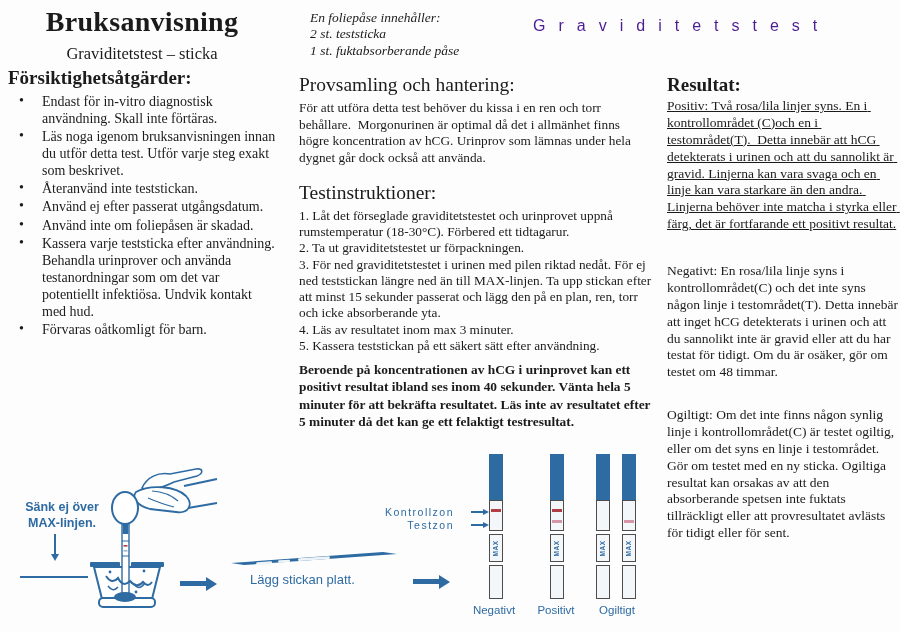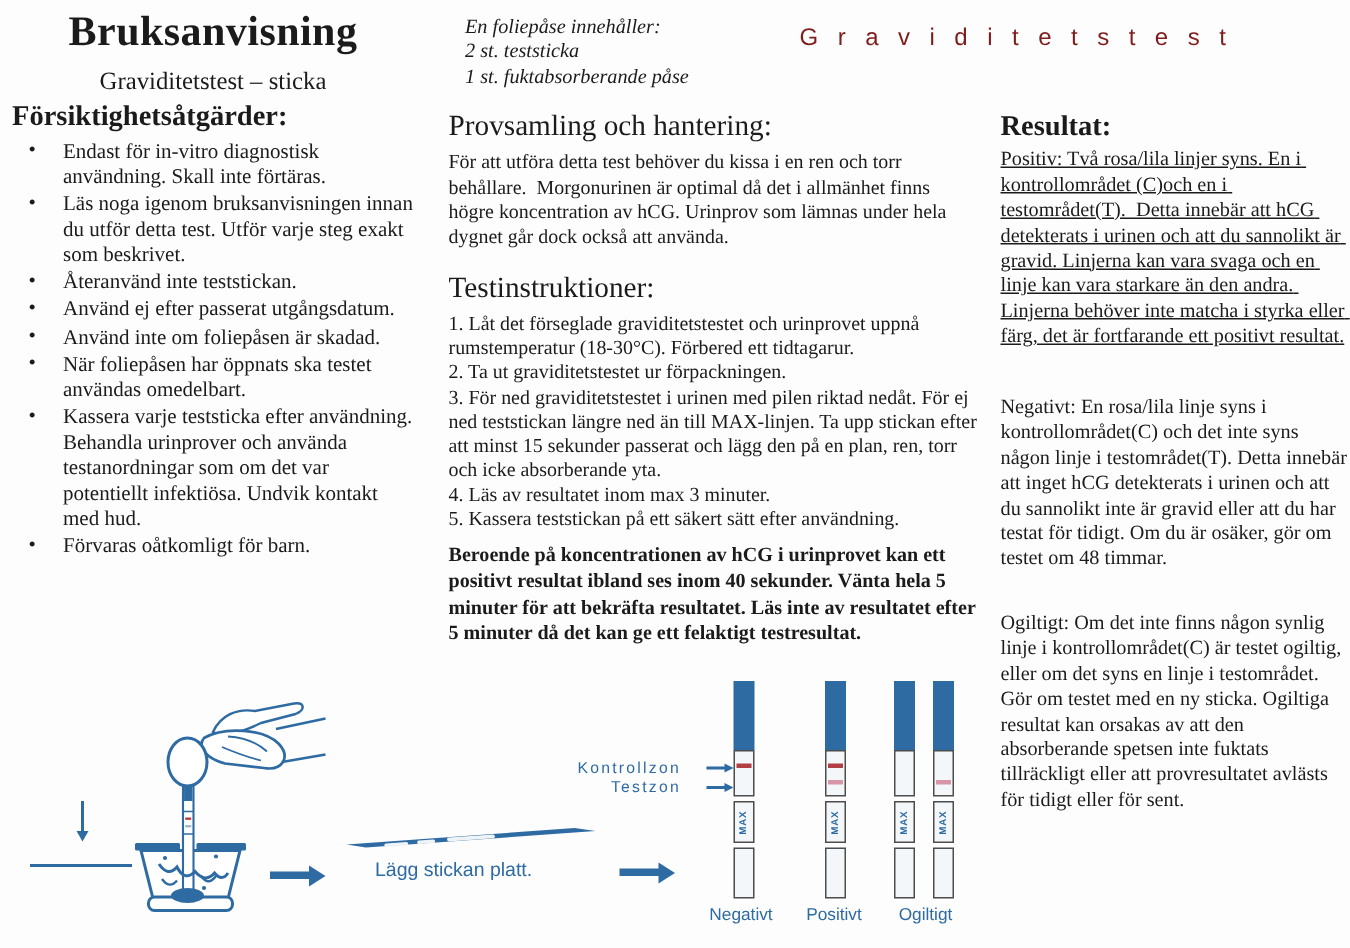--- a/index.html
+++ b/index.html
@@ -25,21 +25,21 @@
   .samp-heading { left:299px; top:74px; }
   .samp-body { left:299px; top:100px; width:350px; font-size:13.3px; line-height:1.25;
     white-space:pre-wrap; }
   .instr-heading { left:299px; top:182px; }
   .steps { left:299px; top:208px; width:354px; font-size:13.3px; line-height:1.22; }
   .warning { left:299px; top:361px; width:354px; font-size:13.4px; font-weight:bold;
     line-height:1.3; white-space:pre-wrap; }
 
   
   .brand { left:533px; top:17px; width:366px; font-family:"Liberation Sans", sans-serif;
-    font-size:16px; color:#7f1d1d; letter-spacing:13px; white-space:nowrap; }
+    font-size:16px; color:#4c1d95; letter-spacing:13px; white-space:nowrap; }
   .res-heading { left:667px; top:74px; font-size:19px; font-weight:bold; }
   .res-par { left:667px; width:234px; font-size:13.5px; line-height:1.25; white-space:pre-wrap; }
   .res-pos { top:98px;text-decoration:underline; }
   .res-neg { top:263px; }
   .res-inv { top:407px; }
 
   
   .blue-sans { font-family:"Liberation Sans", sans-serif; color:#2e6ba3;text-align:center; }
   .max-note { left:12px; top:499px; width:100px; text-align:center;
     font-size:12.5px; font-weight:bold; line-height:1.3; }
@@ -84,21 +84,20 @@
 
   <div class="abs title">Bruksanvisning</div>
   <div class="abs subtitle">Graviditetstest – sticka</div>
   <div class="abs prec-heading">Försiktighetsåtgärder:</div>
   <div class="abs prec-list">
       <div class="prec-item">Endast för in-vitro diagnostisk användning. Skall inte förtäras.</div>
       <div class="prec-item">Läs noga igenom bruksanvisningen innan du utför detta test. Utför varje steg exakt som beskrivet.</div>
       <div class="prec-item">Återanvänd inte teststickan.</div>
       <div class="prec-item">Använd ej efter passerat utgångsdatum.</div>
       <div class="prec-item">Använd inte om foliepåsen är skadad.</div>
-      <div class="prec-item">När foliepåsen har öppnats ska testet användas omedelbart.</div>
       <div class="prec-item">Kassera varje teststicka efter användning. Behandla urinprover och använda testanordningar som om det var potentiellt infektiösa. Undvik kontakt med hud.</div>
       <div class="prec-item">Förvaras oåtkomligt för barn.</div>
     </div>
 
   <div class="abs pouch">
     <div>En foliepåse innehåller:</div>
     <div>2 st. teststicka</div>
     <div>1 st. fuktabsorberande påse</div>
   </div>
   <div class="abs mid-heading samp-heading">Provsamling och hantering:</div>
@@ -112,20 +111,24 @@
       <div class="step">5. Kassera teststickan på ett säkert sätt efter användning.</div>
     </div>
   <div class="abs warning">Beroende på koncentrationen av hCG i urinprovet kan ett positivt resultat ibland ses inom 40 sekunder. Vänta hela 5 minuter för att bekräfta resultatet. Läs inte av resultatet efter 5 minuter då det kan ge ett felaktigt testresultat.</div>
 
   <div class="abs brand">Graviditetstest</div>
   <div class="abs res-heading">Resultat:</div>
   <div class="abs res-par res-pos">Positiv: Två rosa/lila linjer syns. En i kontrollområdet (C)och en i testområdet(T).  Detta innebär att hCG detekterats i urinen och att du sannolikt är gravid. Linjerna kan vara svaga och en linje kan vara starkare än den andra. Linjerna behöver inte matcha i styrka eller färg, det är fortfarande ett positivt resultat.</div>
   <div class="abs res-par res-neg">Negativt: En rosa/lila linje syns i kontrollområdet(C) och det inte syns någon linje i testområdet(T). Detta innebär att inget hCG detekterats i urinen och att du sannolikt inte är gravid eller att du har testat för tidigt. Om du är osäker, gör om testet om 48 timmar.</div>
   <div class="abs res-par res-inv">Ogiltigt: Om det inte finns någon synlig linje i kontrollområdet(C) är testet ogiltig, eller om det syns en linje i testområdet. Gör om testet med en ny sticka. Ogiltiga resultat kan orsakas av att den absorberande spetsen inte fuktats tillräckligt eller att provresultatet avlästs för tidigt eller för sent.</div>
 
+  <div class="abs blue-sans max-note">
+    <div>Sänk ej över</div>
+    <div>MAX-linjen.</div>
+  </div>
   <div class="abs down-arrow"></div>
   <div class="abs level-line"></div>
 
   <svg class="abs dip-svg" width="134" height="160" viewBox="0 0 134 160">
 
     <rect x="6" y="104" width="30" height="5" rx="1" fill="#2e6ba3"></rect>
     <rect x="47" y="104" width="33" height="5" rx="1" fill="#2e6ba3"></rect>
     <polygon points="10,109 76,109 68,141 18,141" fill="#ffffff" stroke="#2e6ba3" stroke-width="2"></polygon>
     <rect x="15" y="140" width="56" height="9" rx="4" fill="#ffffff" stroke="#2e6ba3" stroke-width="2"></rect>
 

